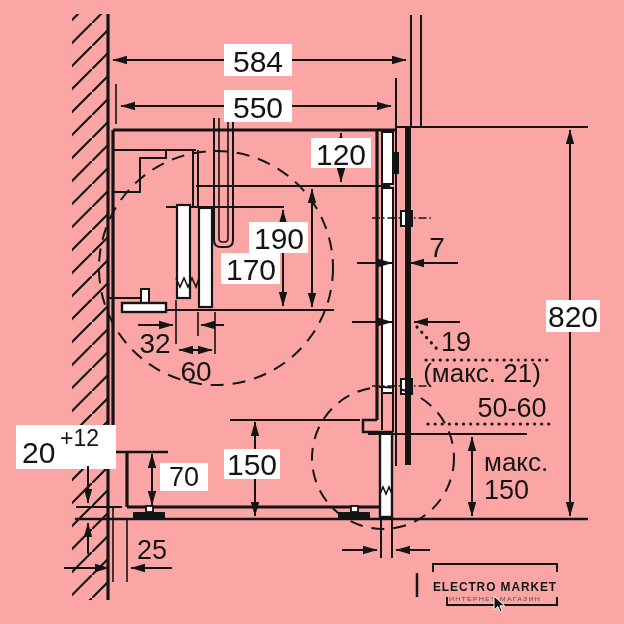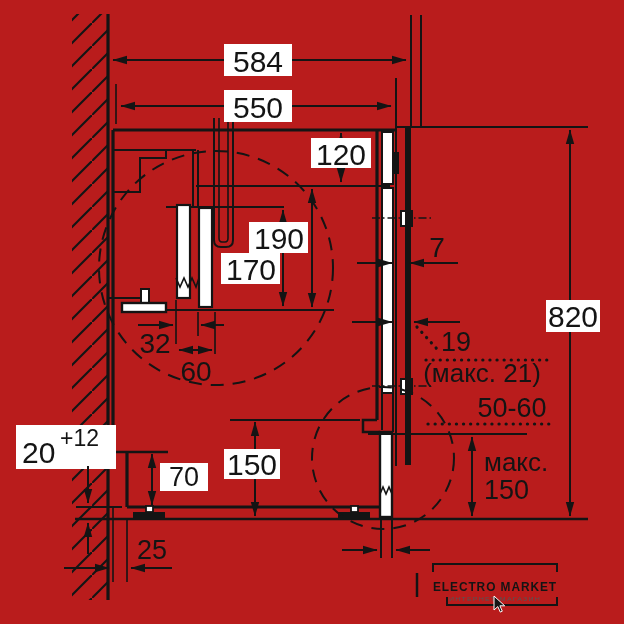--- a/index.html
+++ b/index.html
@@ -1,16 +1,16 @@
 <!DOCTYPE html>
 <html><head>
 <meta charset="utf-8">
 <style>
   html,body{margin:0;padding:0;background:#fff;}
-  .canvas{position:relative;width:624px;height:624px;background:#b91c1c;overflow:hidden;
+  .canvas{position:relative;width:624px;height:624px;background:#fca5a5;overflow:hidden;
           font-family:"Liberation Sans", sans-serif;}
   svg{position:absolute;left:0;top:0;}
   .ln{stroke:#141414;stroke-width:2;fill:none;}
   .thick{stroke-width:3.2;}
   .mid{stroke-width:2.5;}
   .thin{stroke-width:1.6;}
   .dim{stroke:#141414;stroke-width:2;fill:none;}
   .mask{fill:#ffffff;stroke:none;}
   .dashcirc{stroke:#141414;stroke-width:2;fill:none;stroke-dasharray:13 9;}
   .dots{stroke:#141414;stroke-width:3.2;fill:none;stroke-dasharray:0.1 7;stroke-linecap:round;}

